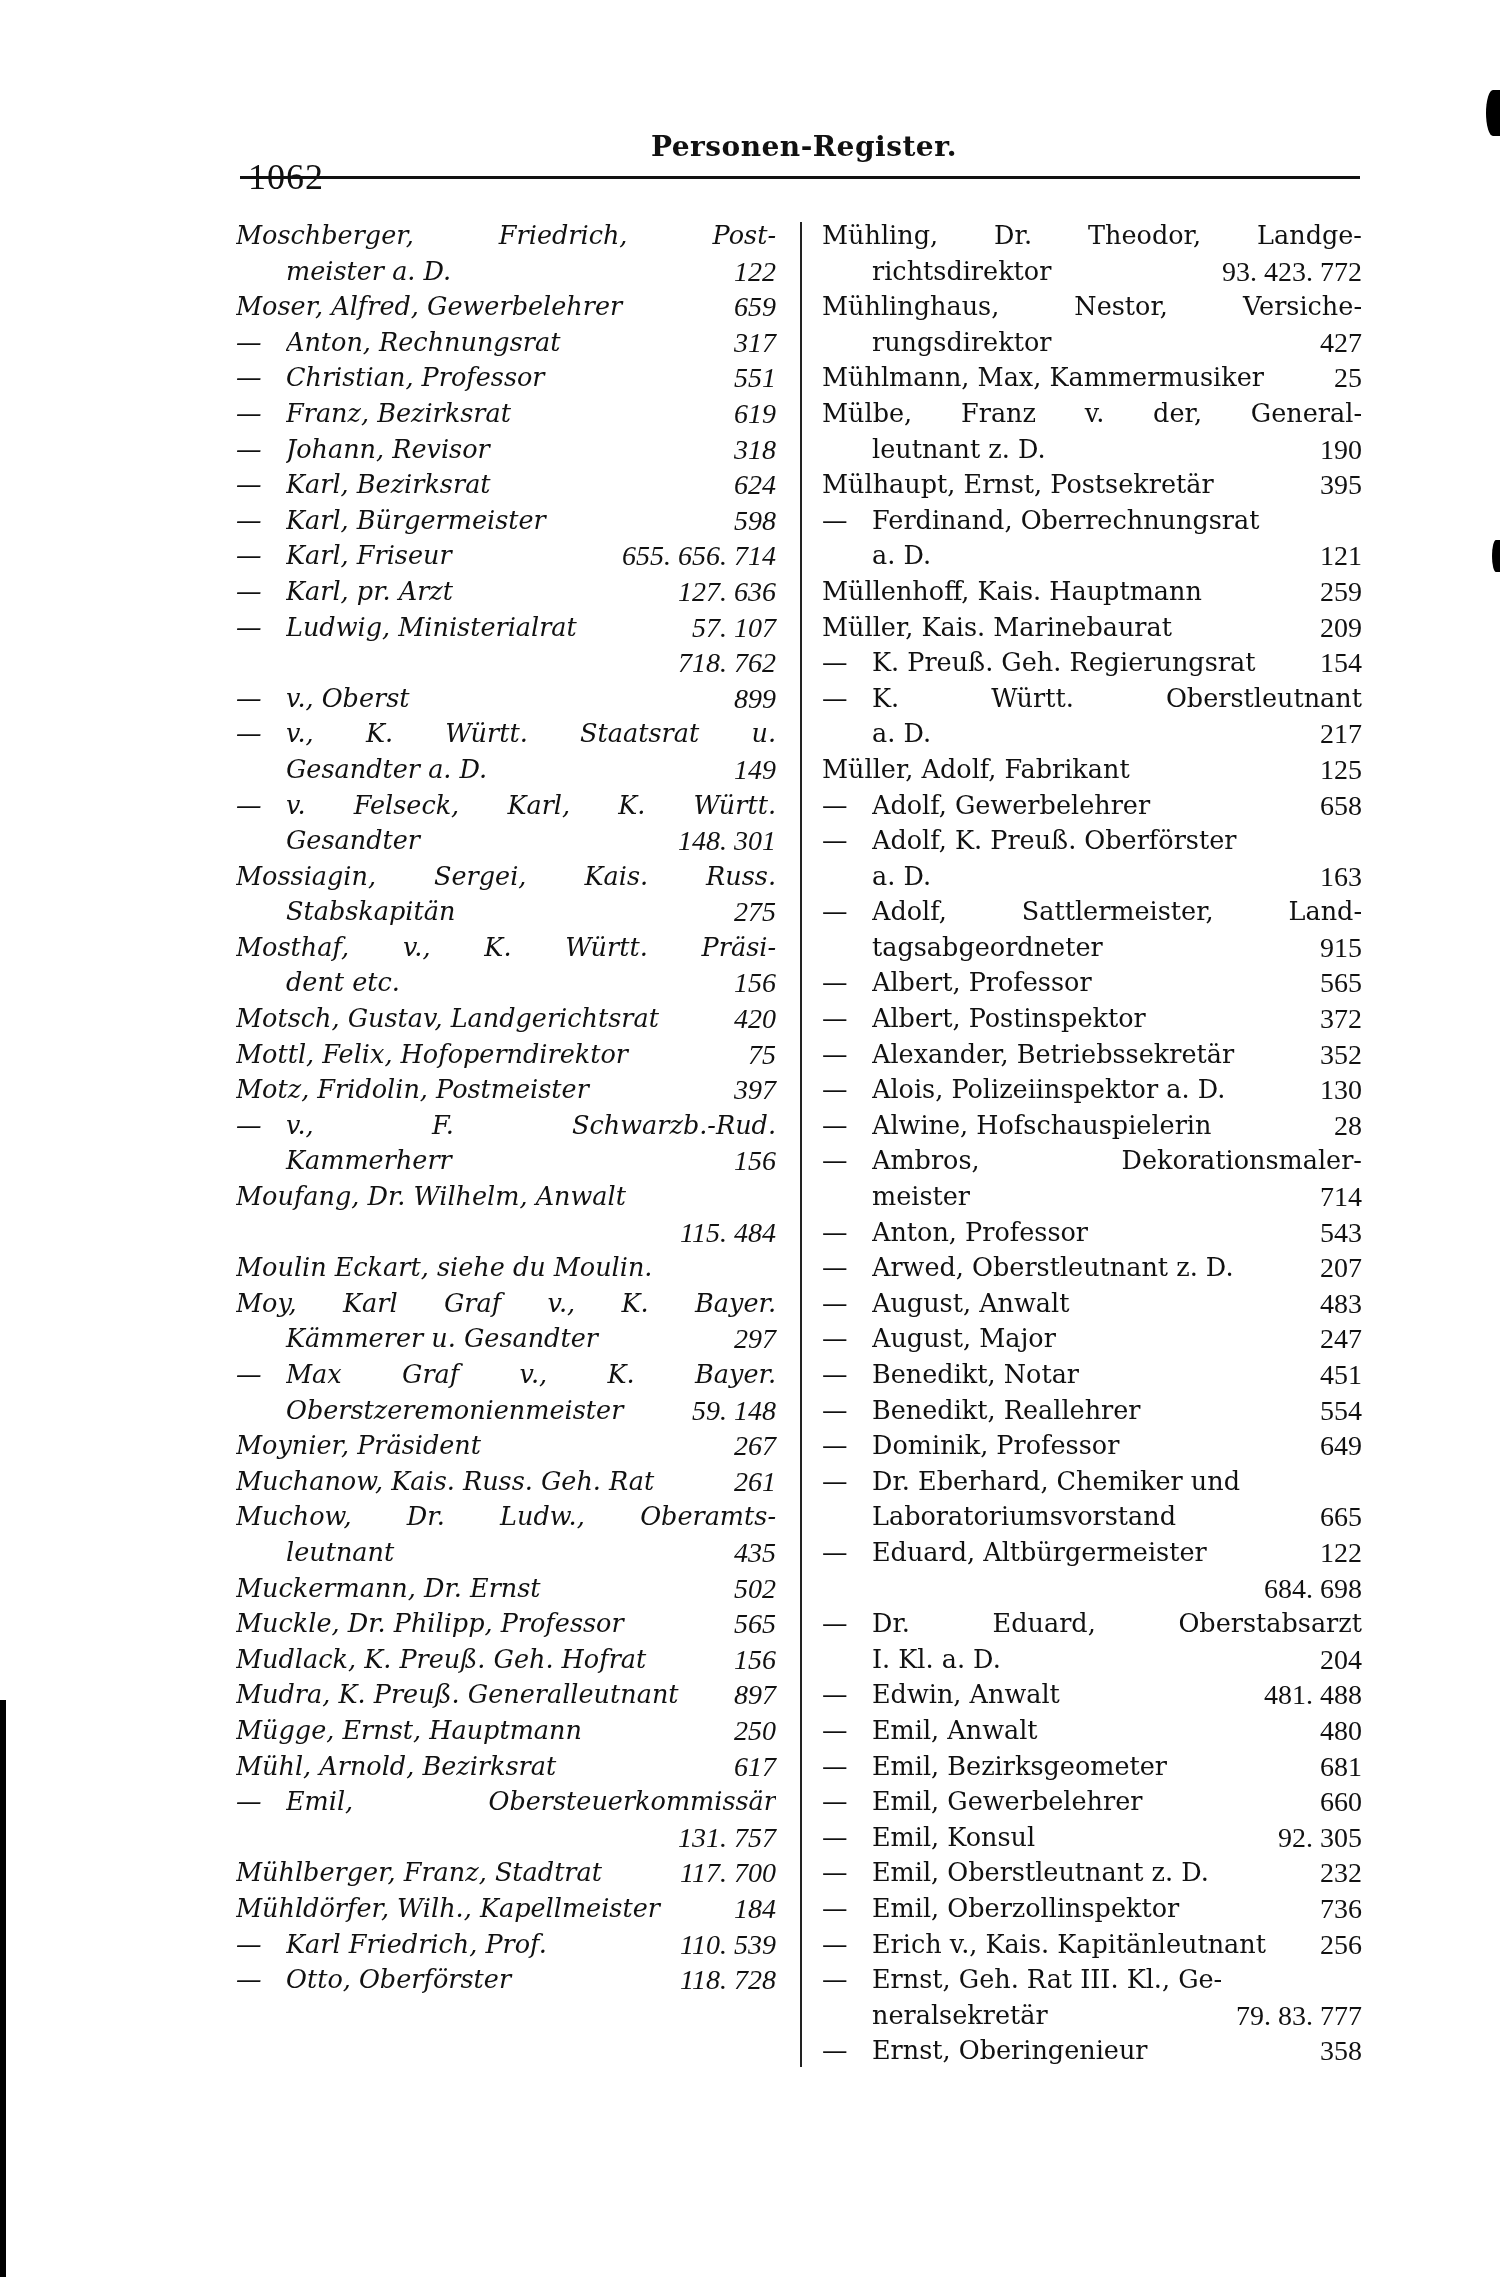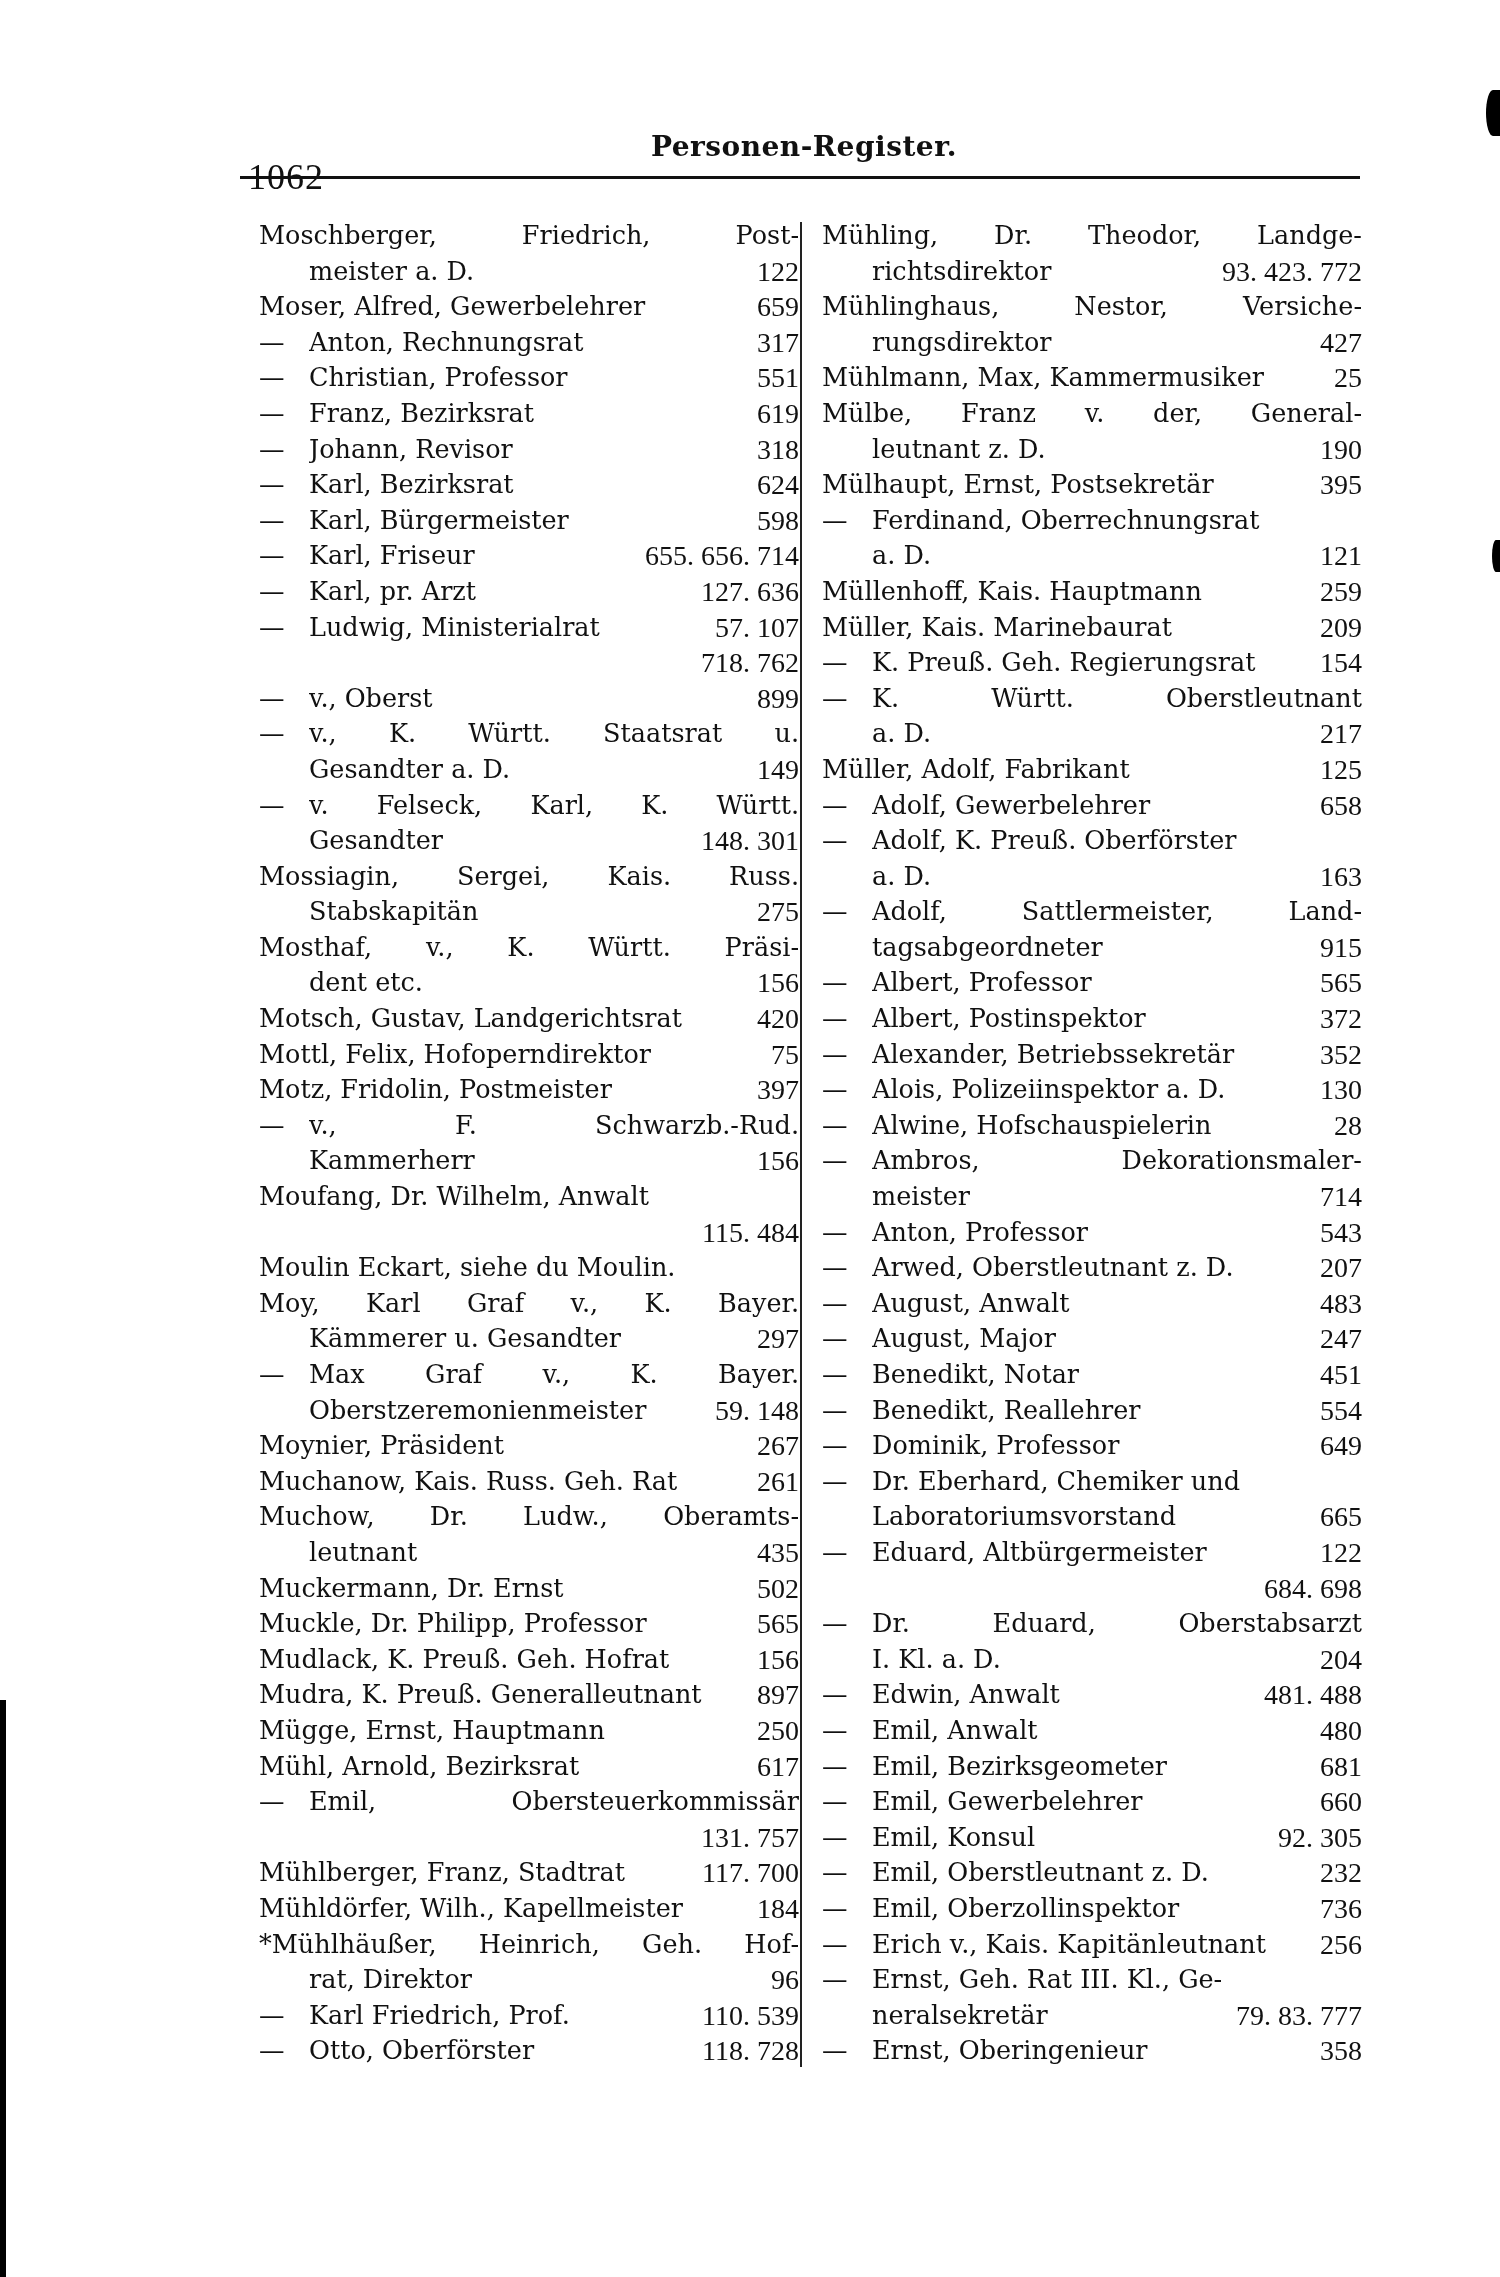--- a/index.html
+++ b/index.html
@@ -30,21 +30,21 @@
     letter-spacing: 0.5px;
   }
   .header-rule {
     position: absolute; left: 240px; top: 176px; width: 1120px; height: 3px;
     background: #111111;
   }
   .column {
     position: absolute; top: 218px; width: 540px;
     font-size: 25.5px; line-height: 35.6px;
   }
-  .col-left { left: 259px; }
+  .col-left { left: 236px; font-style: italic; }
   .col-right { left: 822px; }
   .column-divider {
     position: absolute; left: 800px; top: 222px; width: 2px; height: 1845px;
     background: #222222;
   }
   .line { display: flex; white-space: nowrap; height: 35.6px; }
   .line .txt { flex: 1 1 auto; overflow: hidden; }
   .line .pg { flex: 0 0 auto; text-align: right; font-family: "Liberation Serif", serif; font-size: 28px; }
   .indent .txt { padding-left: 50px; }
   .dash-lead { display: inline-block; width: 50px; }
@@ -326,29 +326,20 @@
       </div>
     </div>
     <div>
       <div class="line">
         <span class="txt">Mühldörfer, Wilh., Kapellmeister</span>
         <span class="pg">184</span>
       </div>
     </div>
     <div>
       <div class="line">
-        <span class="txt just">*Mühlhäußer, Heinrich, Geh. Hof-</span>
-      </div>
-      <div class="line indent">
-        <span class="txt">rat, Direktor</span>
-        <span class="pg">96</span>
-      </div>
-    </div>
-    <div>
-      <div class="line">
         <span class="dash-lead">—</span>
         <span class="txt">Karl Friedrich, Prof.</span>
         <span class="pg">110. 539</span>
       </div>
     </div>
     <div>
       <div class="line">
         <span class="dash-lead">—</span>
         <span class="txt">Otto, Oberförster</span>
         <span class="pg">118. 728</span>

